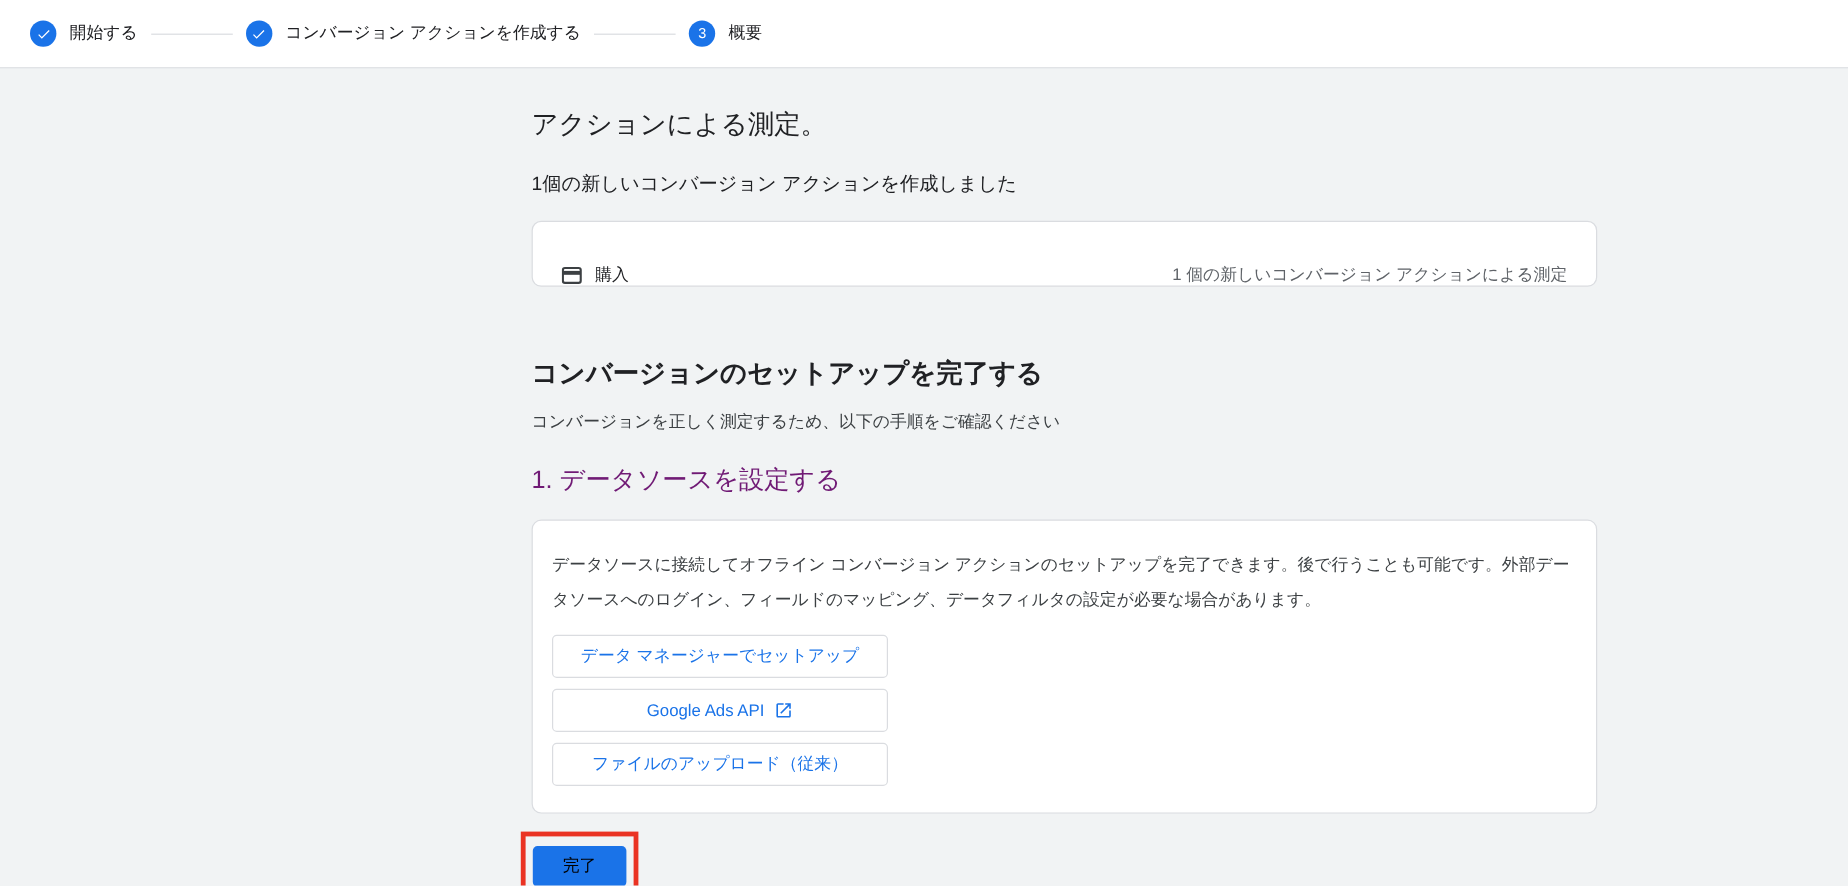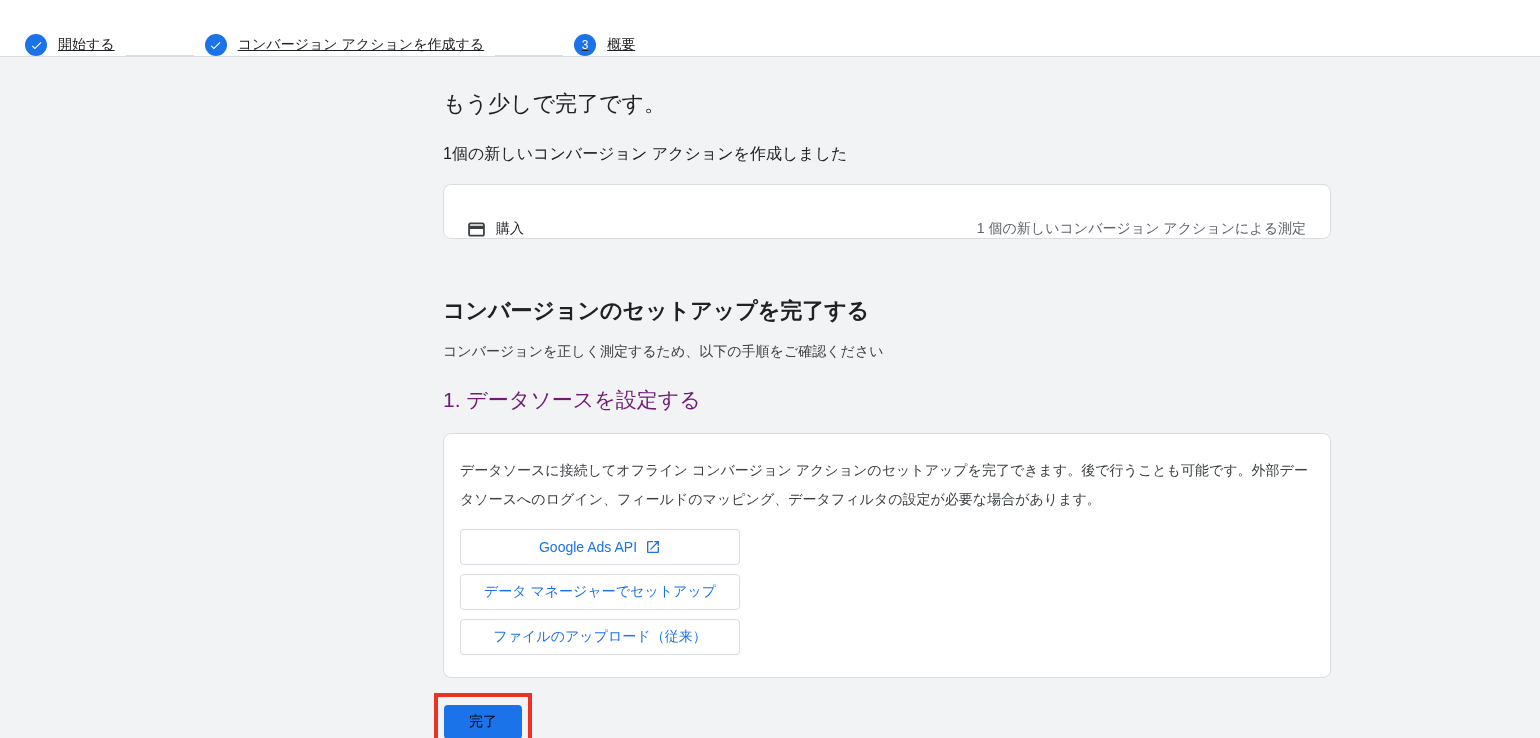--- a/index.html
+++ b/index.html
@@ -11,23 +11,22 @@
     position:relative;
     overflow:hidden;
   }
 
   
   .stepper {
     height:57px;
     background:#ffffff;
     border-bottom:1px solid #dadce0;
     display:flex;
-    align-items:flex-end;
+    align-items:center;
     padding-left:25px;
-    text-decoration:underline;
   }
   .step { display:flex; align-items:center; }
   .step-circle {
     width:22px; height:22px;
     border-radius:50%;
     background:#1a73e8;
     color:#ffffff;
     display:flex; align-items:center; justify-content:center;
     flex:0 0 auto;
   }
@@ -183,21 +182,21 @@
     <span class="step-circle">
       <span class="step-number">3</span>
     </span>
     <span class="step-label">概要</span>
   </div>
 
 </header>
 
 <main class="content">
 
-  <h1 class="page-title">もう少しで完了です。</h1>
+  <h1 class="page-title">アクションによる測定。</h1>
 
   <div class="subtitle">1個の新しいコンバージョン アクションを作成しました</div>
 
   <div class="card conversion-card">
     <div class="conv-left">
       <span>
         <svg width="17" height="15" viewBox="0 0 24 21">
           <rect x="1.5" y="1.75" width="21" height="17.5" rx="2.5" fill="none" stroke="#3c4043" stroke-width="2.5"></rect>
           <rect x="1.5" y="5.2" width="21" height="4.6" fill="#3c4043"></rect>
         </svg>
@@ -211,33 +210,33 @@
 
   <div class="section-desc">コンバージョンを正しく測定するため、以下の手順をご確認ください</div>
 
   <h3 class="step-heading">1. データソースを設定する</h3>
 
   <div class="card datasource-card">
     <p class="ds-desc">データソースに接続してオフライン コンバージョン アクションのセットアップを完了できます。後で行うことも可能です。外部データソースへのログイン、フィールドのマッピング、データフィルタの設定が必要な場合があります。</p>
 
     <div class="btn-stack">
       <button class="ds-btn">
+        <span>データ マネージャーでセットアップ</span>
+      </button>
+
+      <button class="ds-btn">
         <span>Google Ads API</span>
         <span>
           <svg width="16" height="16" viewBox="0 0 24 24" fill="#1a73e8">
             <path d="M19 19H5V5h7V3H5c-1.11 0-2 .9-2 2v14c0 1.1.89 2 2 2h14c1.1 0 2-.9 2-2v-7h-2v7zM14 3v2h3.59l-9.83 9.83 1.41 1.41L19 6.41V10h2V3h-7z"></path>
           </svg>
         </span>
       </button>
 
       <button class="ds-btn">
-        <span>データ マネージャーでセットアップ</span>
-      </button>
-
-      <button class="ds-btn">
         <span>ファイルのアップロード（従来）</span>
       </button>
     </div>
   </div>
 
   <div class="done-area">
     <div class="annotation-box">
       <button class="done-btn">完了</button>
     </div>
   </div>

